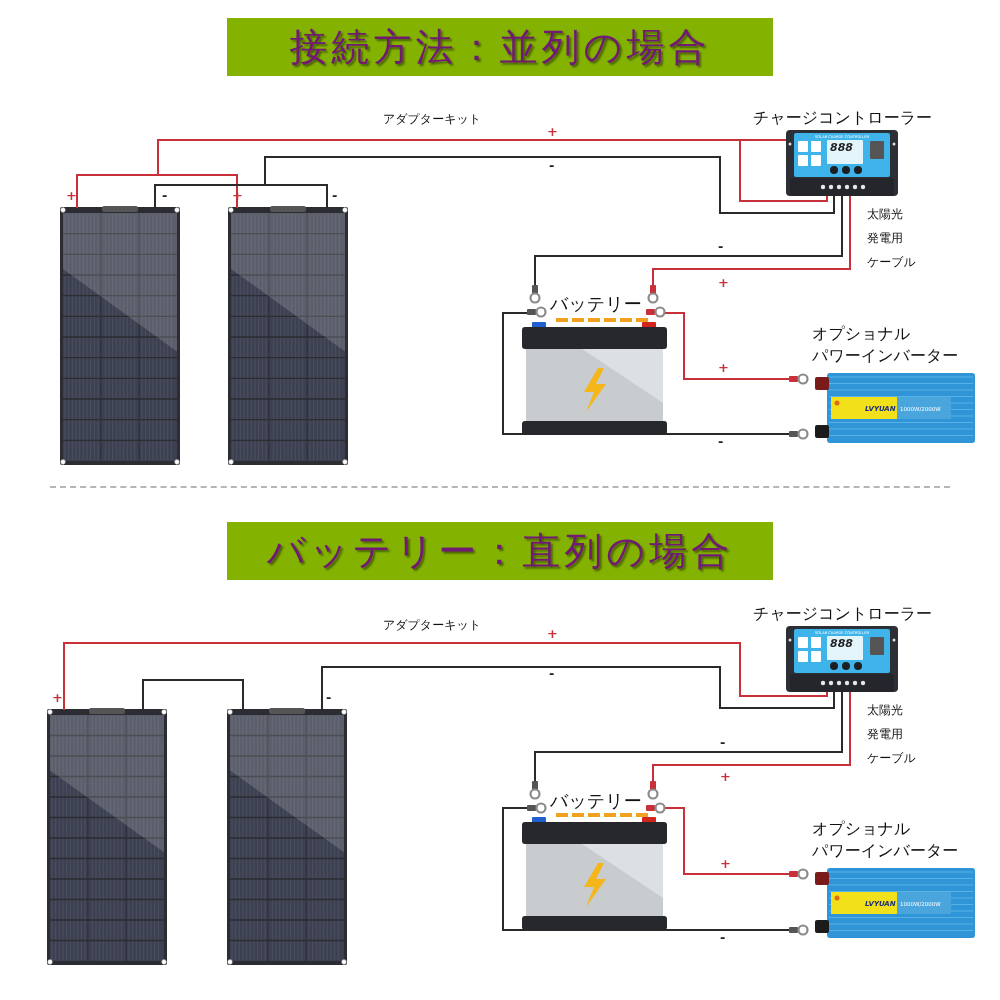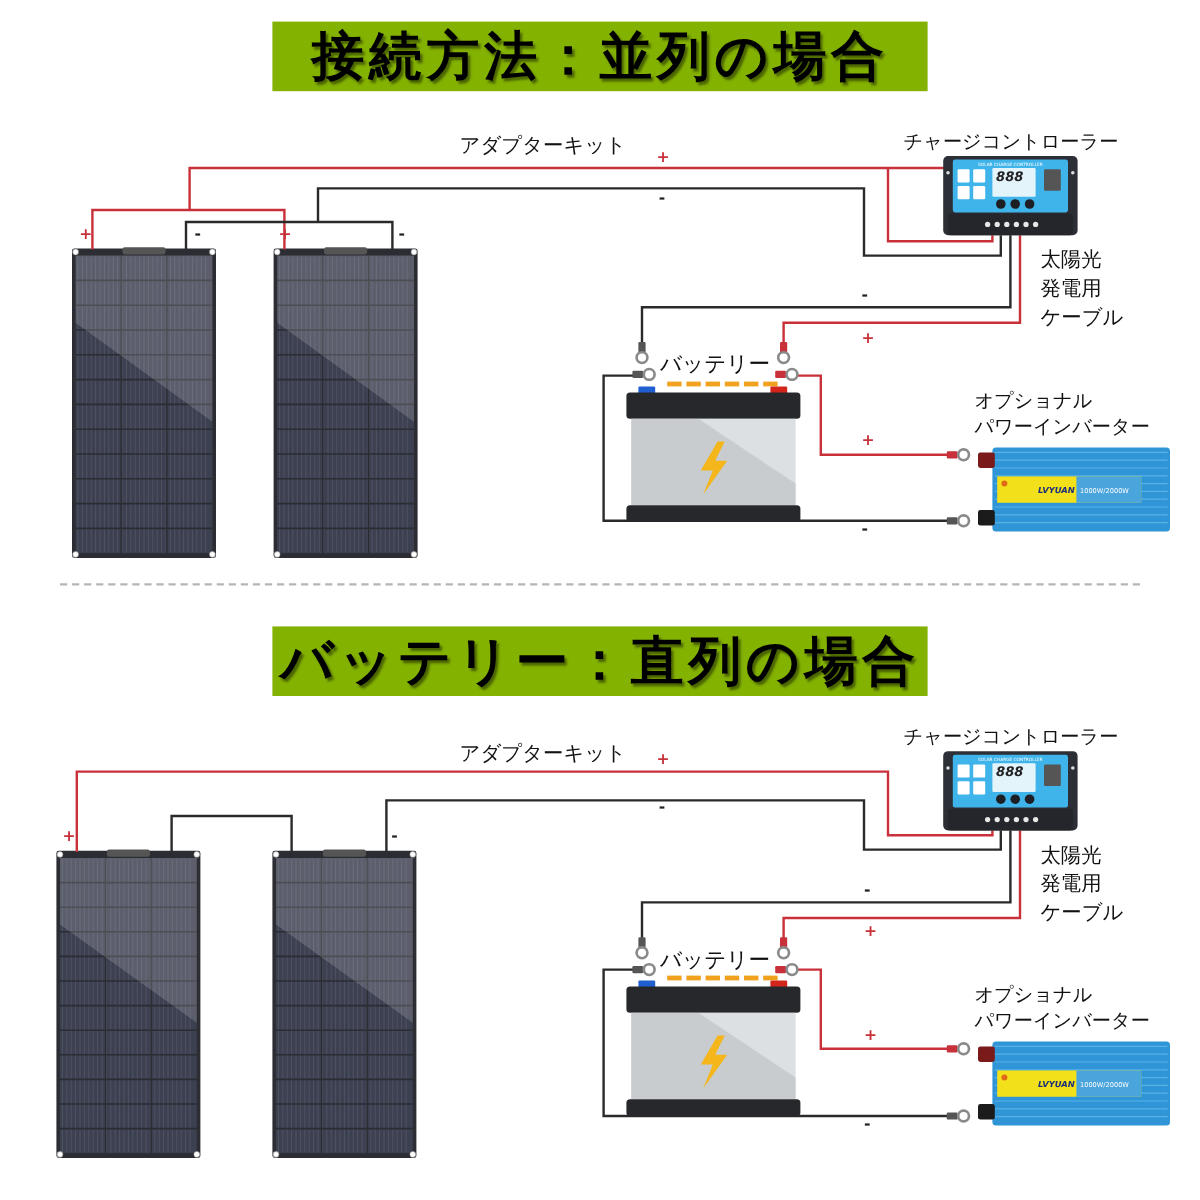--- a/index.html
+++ b/index.html
@@ -1,23 +1,23 @@
 <!DOCTYPE html>
 <html><head>
 <meta charset="utf-8">
 <style>
   html, body { margin: 0; padding: 0; background: #ffffff; }
   body { width: 1000px; height: 1000px; position: relative; overflow: hidden;
          font-family: "DejaVu Sans", "Liberation Sans", sans-serif; }
   .section { position: absolute; left: 0; width: 1000px; height: 500px; }
   .banner { position: absolute; left: 227px; width: 546px; height: 58px; background: #84b200;
             display: flex; align-items: center; justify-content: center; }
-  .banner span { color: #000000; font-weight: bold; font-size: 44px; letter-spacing: 4px;
+  .banner span { color: #701a75; font-weight: normal; font-size: 38px; letter-spacing: 4px;
                  text-shadow: 2px 2px 2px rgba(0,0,0,0.45); }
-  .label { position: absolute; font-size: 17px; color: #111; white-space: nowrap; line-height: 1.2; }
+  .label { position: absolute; font-size: 12px; color: #111; white-space: nowrap; line-height: 1.2; }
   .label.bold { font-weight: normal; }
   .sign { position: absolute; font-size: 13px; font-weight: bold; }
   .sign.pos { color: #c8303a; }
   .sign.neg { color: #222; }
   svg.wires { position: absolute; left: 0; top: 0; }
   .divider { position: absolute; left: 50px; top: 486px; width: 900px; border-top: 2px dashed #b5b5b5; }
 </style>
 </head>
 <body>
 

